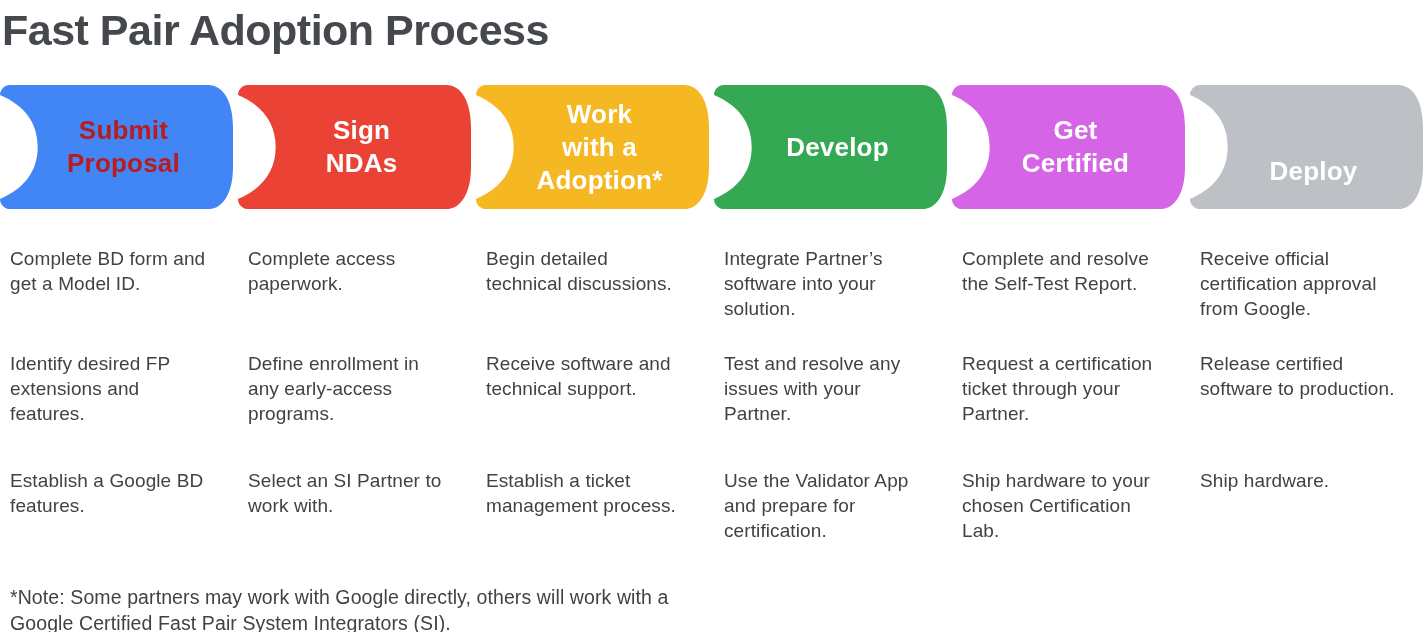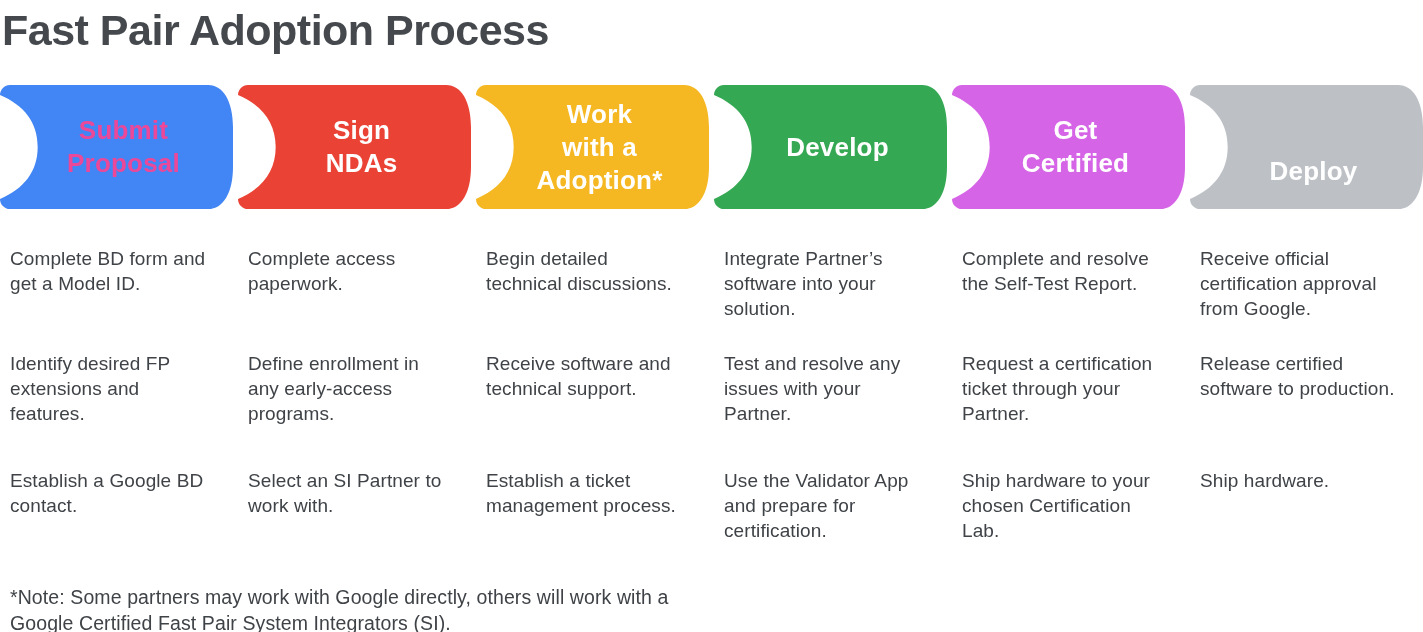--- a/index.html
+++ b/index.html
@@ -90,21 +90,21 @@
                C 225 0 235 16 235 42
                L 235 81
                C 235 107 225 123 210 123
                L 10 123
                C 4.5 123 0 118.5 0 113
                C 24 103 38 86 38 61.5
                C 38 37 24 20 0 10
                C 0 4.5 4.5 0 10 0
                Z" fill="#4285F4"></path>
     </svg>
-    <div class="shape-label" style="color: #ec4899; text-align: center;">
+    <div class="shape-label" style="color: #b91c1c; text-align: center;">
           <div>Submit</div>
           <div>Proposal</div>
         </div>
   </div>
 
   <div class="shape-cell">
     <svg viewBox="0 0 235 123" preserveAspectRatio="none" aria-hidden="true">
       <path d="M 10 0
                L 210 0
                C 225 0 235 16 235 42
@@ -209,21 +209,21 @@
       <div class="detail">Begin detailed technical discussions.</div>
       <div class="detail">Integrate Partner’s software into your solution.</div>
       <div class="detail">Complete and resolve the Self-Test Report.</div>
       <div class="detail">Receive official certification approval from Google.</div>
       <div class="detail">Identify desired FP extensions and features.</div>
       <div class="detail">Define enrollment in any early-access programs.</div>
       <div class="detail">Receive software and technical support.</div>
       <div class="detail">Test and resolve any issues with your Partner.</div>
       <div class="detail">Request a certification ticket through your Partner.</div>
       <div class="detail">Release certified software to production.</div>
-      <div class="detail">Establish a Google BD contact.</div>
+      <div class="detail">Establish a Google BD features.</div>
       <div class="detail">Select an SI Partner to work with.</div>
       <div class="detail">Establish a ticket management process.</div>
       <div class="detail">Use the Validator App and prepare for certification.</div>
       <div class="detail">Ship hardware to your chosen Certification Lab.</div>
       <div class="detail">Ship hardware.</div>
     </div>
 
   <p class="note">*Note: Some partners may work with Google directly, others will work with a Google Certified Fast Pair System Integrators (SI).</p>
 
 </div>

